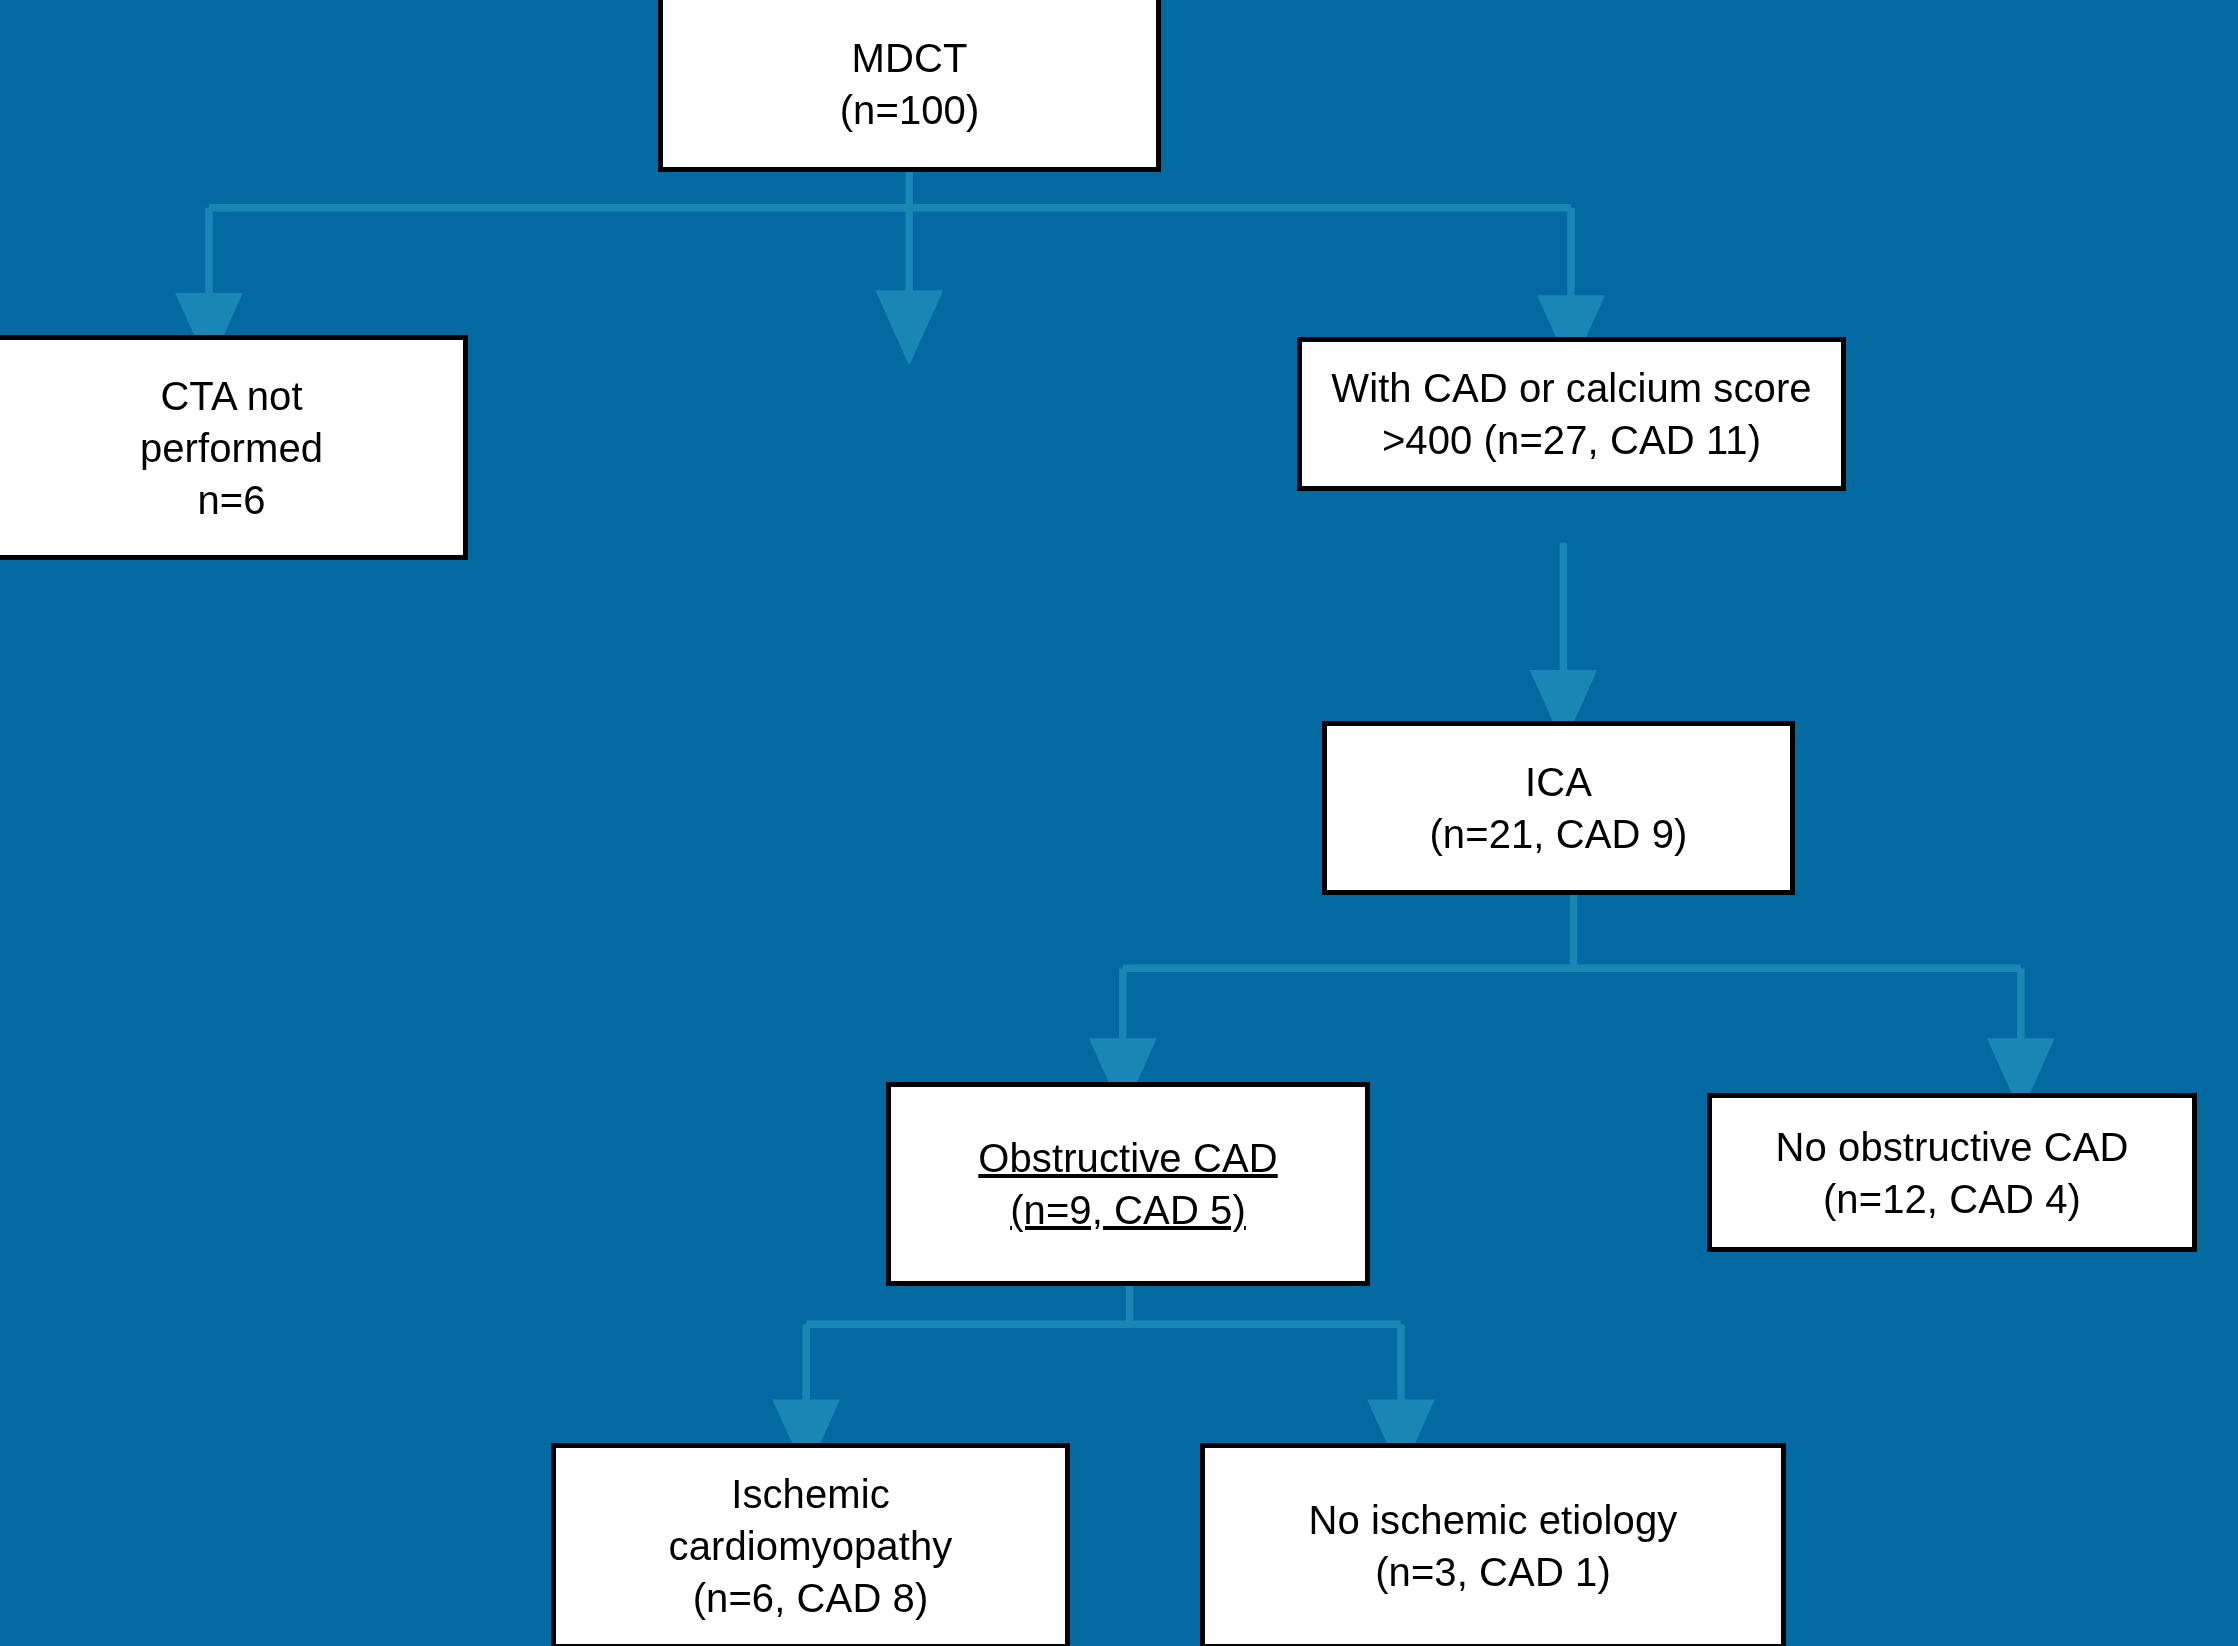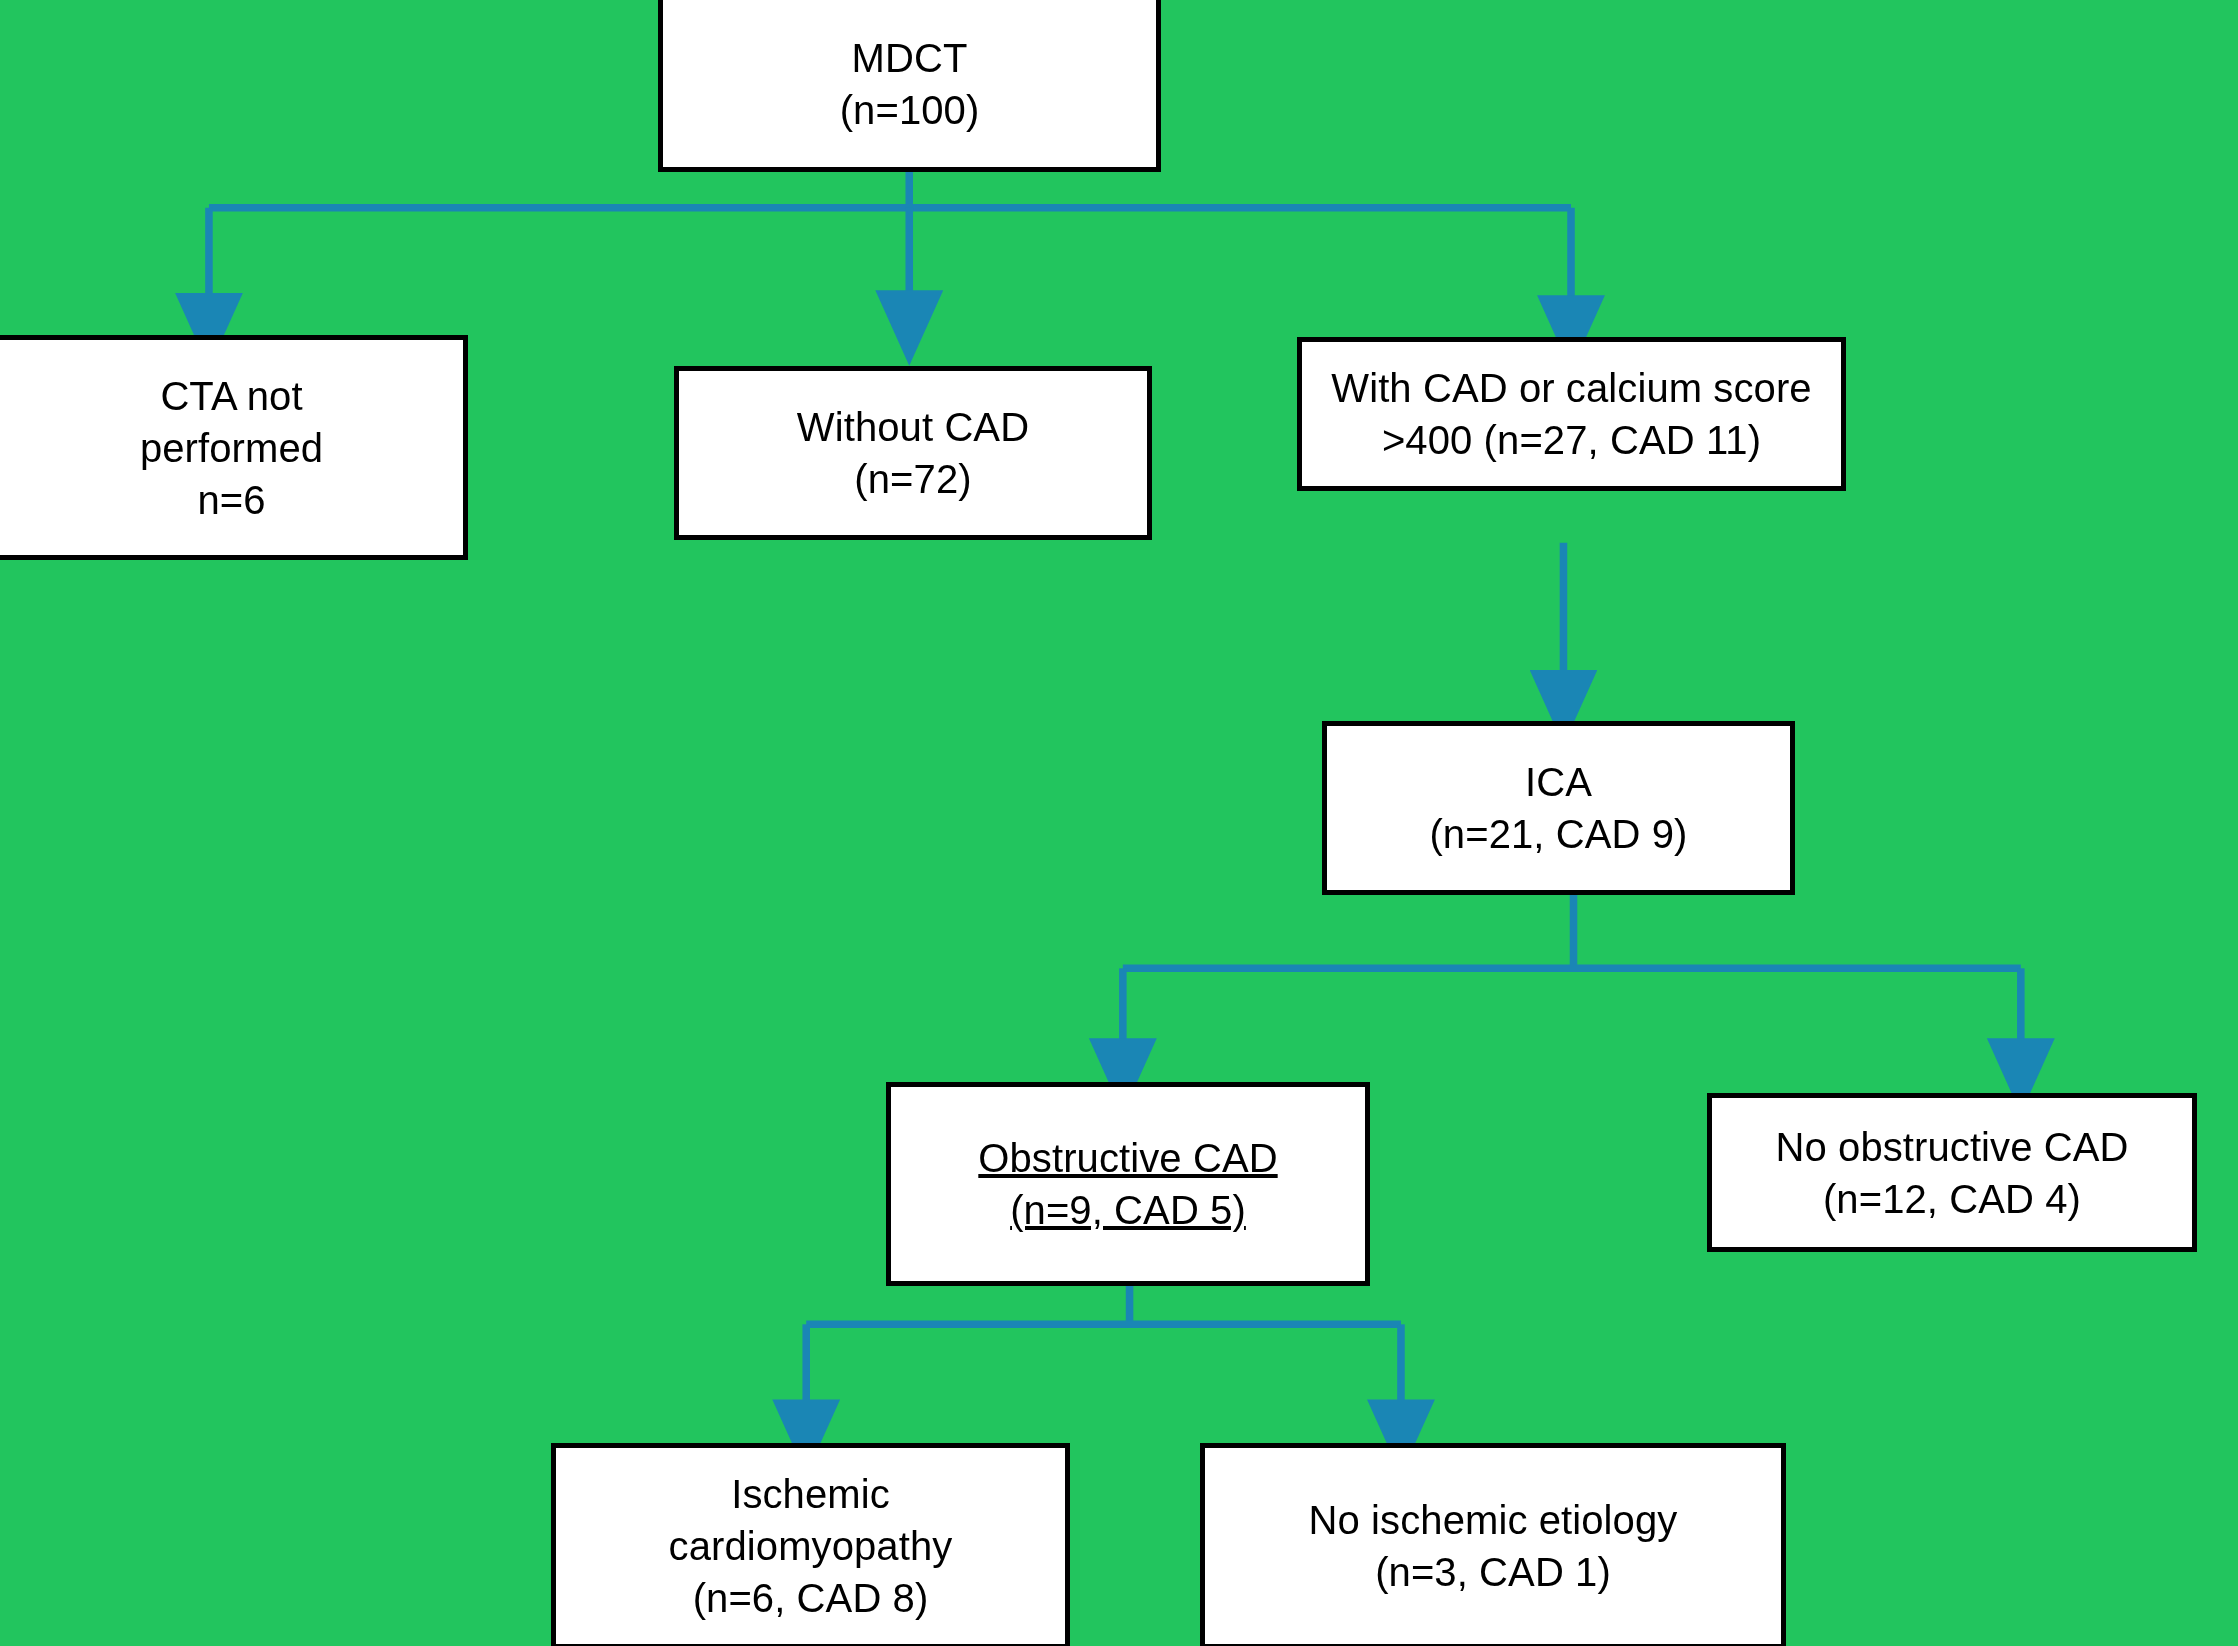--- a/index.html
+++ b/index.html
@@ -8,21 +8,21 @@
     padding: 0;
     background: #ffffff;
   }
   body {
     font-family: "Liberation Sans", "DejaVu Sans", sans-serif;
   }
   #flow-root {
     position: relative;
     width: 2239px;
     height: 1646px;
-    background: #22c55e;
+    background: #0369a1;
     overflow: hidden;
   }
   #flow-svg {
     position: absolute;
     left: 0;
     top: 0;
     width: 2239px;
     height: 1646px;
     display: block;
   }
@@ -92,24 +92,20 @@
     <div class="node-label">MDCT
 (n=100)</div>
   </div>
 
   <div class="node" style="left:-5px; top:335px; width:473px; height:225px;">
     <div class="node-label">CTA not
 performed
 n=6</div>
   </div>
 
-  <div class="node" style="left:674px; top:366px; width:478px; height:174px;">
-    <div class="node-label">Without CAD
-(n=72)</div>
-  </div>
 
   <div class="node" style="left:1297px; top:337px; width:549px; height:154px;">
     <div class="node-label">With CAD or calcium score
 &gt;400 (n=27, CAD 11)</div>
   </div>
 
   <div class="node" style="left:1322px; top:721px; width:473px; height:174px;">
     <div class="node-label">ICA
 (n=21, CAD 9)</div>
   </div>

